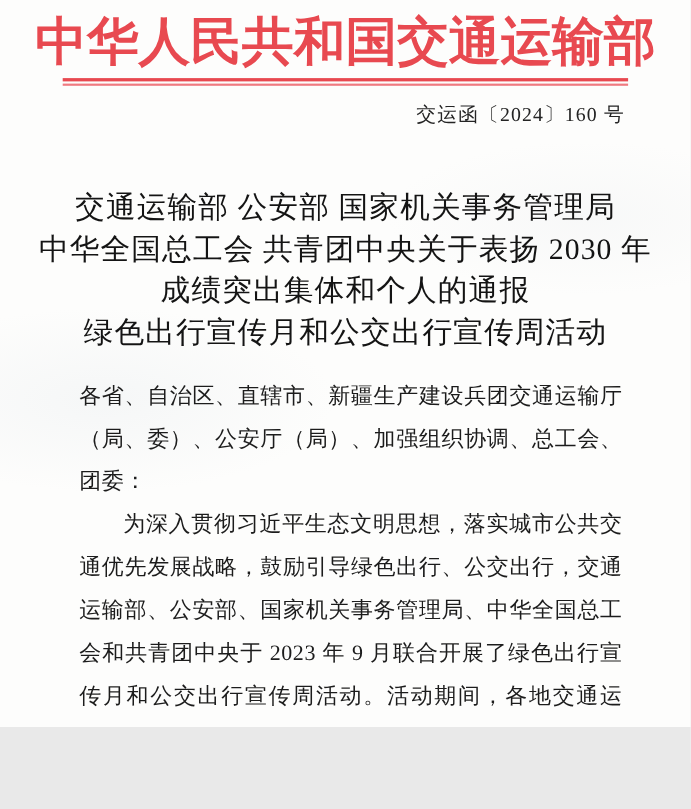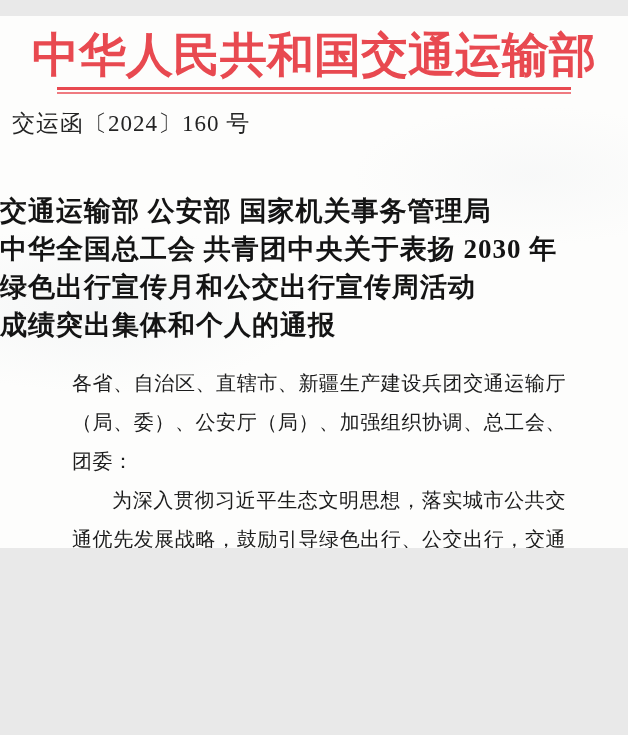--- a/index.html
+++ b/index.html
@@ -3,22 +3,22 @@
 <meta charset="utf-8">
 <style>
   html, body {
     margin: 0;
     padding: 0;
     background: #e9e9e9;
   }
   .page {
     position: relative;
     width: 628px;
-    height: 532px;
-    margin: 16px auto;
+    height: 661px;
+    margin: 0 auto;
     background: #fdfdfc;
     background-image:
       radial-gradient(ellipse 300px 120px at 15% 55%, rgba(210,218,224,0.18), transparent 70%),
       radial-gradient(ellipse 260px 100px at 85% 30%, rgba(215,220,226,0.14), transparent 70%);
     overflow: hidden;
     font-family: "Liberation Serif", "DejaVu Serif", serif;
     color: #1f1f1f;
   }
   .org-name {
     margin: 0;
@@ -39,29 +39,30 @@
     height: 3px;
     background: #e84950;
   }
   .rule-thin {
     height: 2px;
     margin-top: 2px;
     background: #ef7a80;
   }
   .doc-number {
     margin: 14px 60px 0 0;
-    font-size: 23px;
+    text-align: right;
+    font-size: 18px;
     letter-spacing: 1px;
     color: #242424;
     padding-left: 12px;
   }
   .doc-title {
     margin-top: 53px;
-    text-align: left;
-    font-weight: 700;
+    text-align: center;
+    font-weight: 400;
     font-size: 27px;
     line-height: 38px;
     color: #141414;
     letter-spacing: 1px;
   }
   .doc-body {
     margin: 20px 62px 0 72px;
     font-size: 20px;
     line-height: 39px;
     text-align: justify;
@@ -87,22 +88,22 @@
       <div class="rule-thick"></div>
       <div class="rule-thin"></div>
     </div>
 
     <div class="doc-number">交运函〔2024〕160 号</div>
   </div>
 
   <div class="doc-title">
     <div>交通运输部 公安部 国家机关事务管理局</div>
     <div>中华全国总工会 共青团中央关于表扬 2030 年</div>
+    <div>成绩突出集体和个人的通报</div>
     <div>绿色出行宣传月和公交出行宣传周活动</div>
-    <div>成绩突出集体和个人的通报</div>
   </div>
 
   <div class="doc-body">
     <p class="salutation">各省、自治区、直辖市、新疆生产建设兵团交通运输厅（局、委）、公安厅（局）、加强组织协调、总工会、团委：</p>
     <p class="para-indent">为深入贯彻习近平生态文明思想，落实城市公共交通优先发展战略，鼓励引导绿色出行、公交出行，交通运输部、公安部、国家机关事务管理局、中华全国总工会和共青团中央于 2023 年 9 月联合开展了绿色出行宣传月和公交出行宣传周活动。活动期间，各地交通运输、公安、机关事务管理、工会、共青团等部门认真落实活动要求，加强组织协调，创新宣传形式，广泛动员社会各界参与活动，在推进绿色出行、促进城市公共交通优先发展等方面，涌现出一批表现突出的服务集体和个人。为表扬先进典型，发挥模范带动作用，大力弘扬爱岗敬业精神和绿色出行、公交出行理念，交通运输部、公安部、国家机关事务管理局、中华全国总工会、共青团中央决定，对北京公共交通控股（集团）有限公司第四客运分公司等 294 个集体和韩小程等 393 名个人予以通报表扬。</p>
   </div>
 
 </div>
 
 </body></html>

